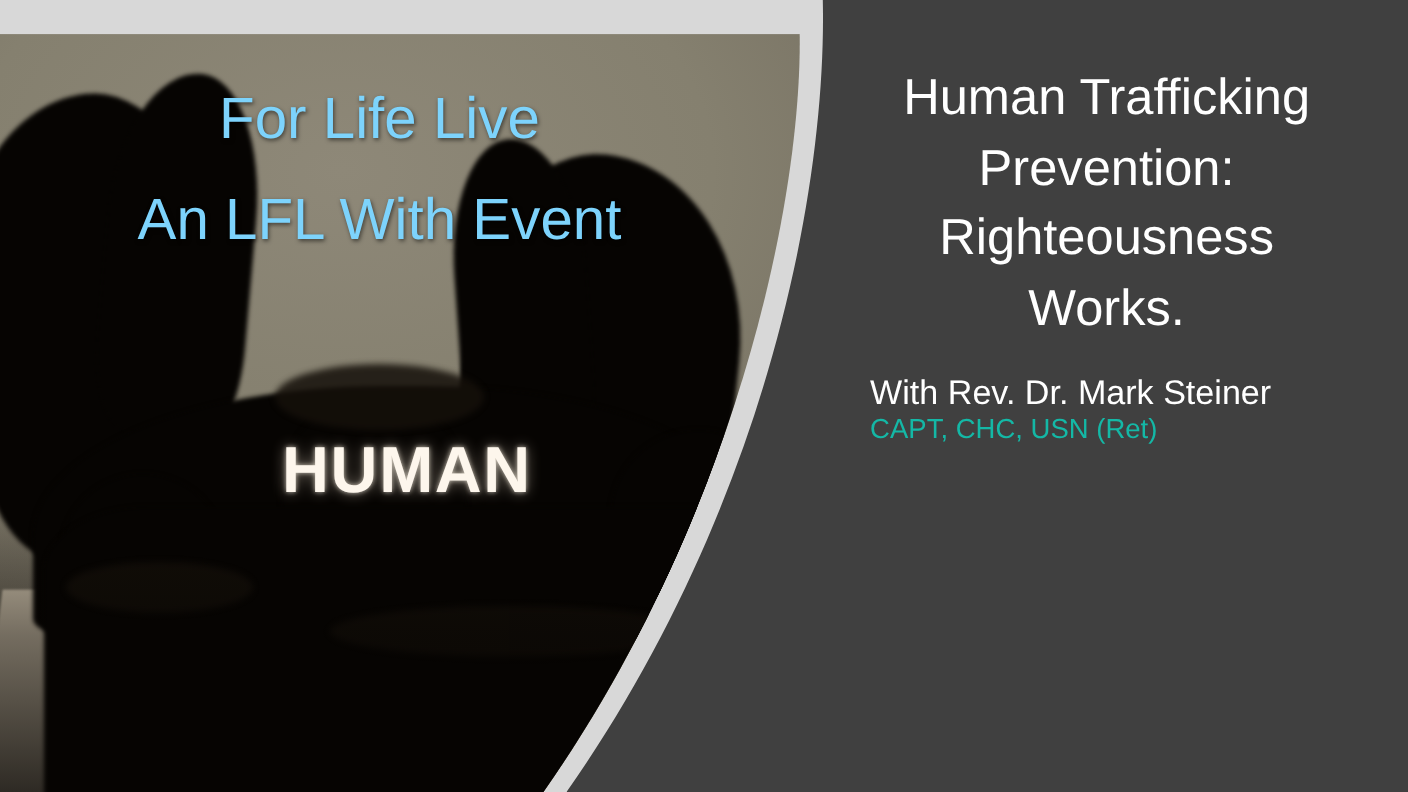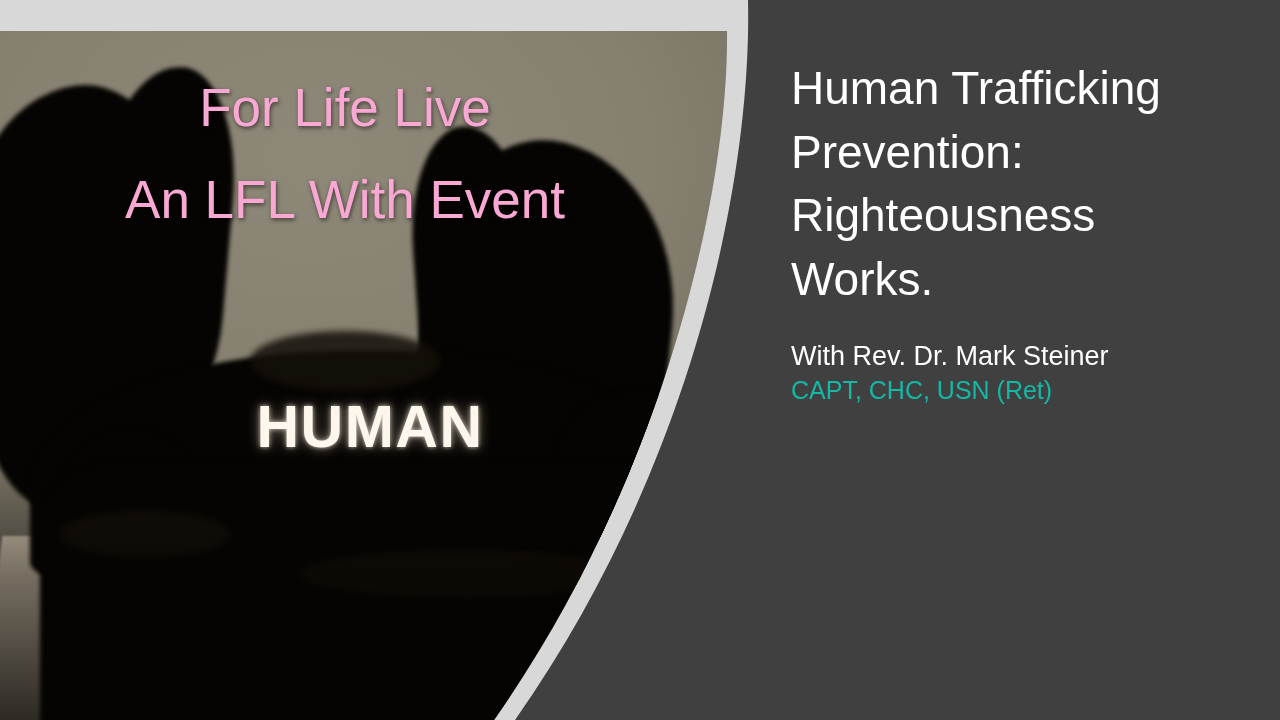--- a/index.html
+++ b/index.html
@@ -211,46 +211,47 @@
   }
   .photo-caption .cap-line { display: block; }
 
   
   .photo-overlay-title {
     position: absolute;
     left: 0;
     top: 62px;
     width: 690px;
     text-align: center;
-    color: #f9a8d4;
+    color: #7dd3fc;
     font-size: 53px;
     line-height: 92px;
     text-shadow: 1px 2px 4px rgba(0,0,0,.55);
     white-space: nowrap;
   }
   .photo-overlay-title .ov-line { display: block; }
 
   
   .right-text {
     position: absolute;
     left: 791px;
     top: 57px;
     width: 430px;
   }
   .deck-title {
     color: #ffffff;
     font-size: 46px;
     line-height: 63.5px;
     font-weight: normal;
     margin: 0;
+    text-align: center;
   }
   .deck-subtitle {
     margin: 28px 0 0 0;
     color: #ffffff;
-    font-size: 27px;
+    font-size: 31px;
     line-height: 35px;
     white-space: nowrap;
   }
   .deck-credential {
     margin: 0;
     color: #14b8a6;
     font-size: 25px;
     line-height: 33px;
     white-space: nowrap;
   }

